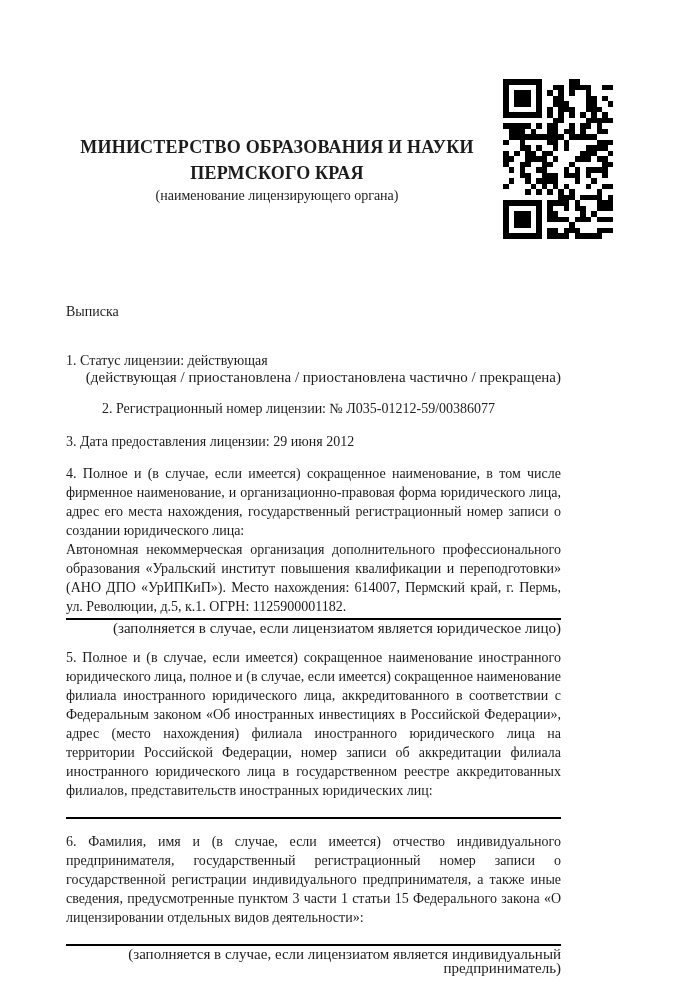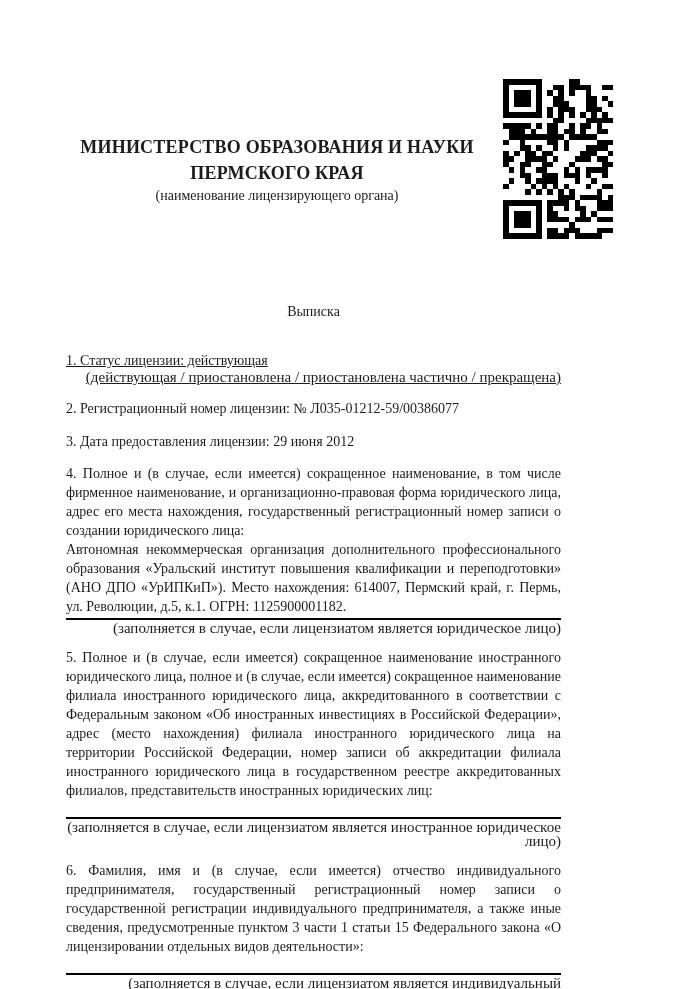--- a/index.html
+++ b/index.html
@@ -38,21 +38,20 @@
   .qr {
     position:absolute;
     left:503px; top:79px;
     width:160px; height:160px;
     background:#fff;
   }
   .qr svg { width:100%; height:100%; display:block; }
   
   .doc-title {
     margin-top:99px;
-    text-align:center;
     font-size:14px;
     line-height:19px;
   }
   
   .item { margin-top:13px; }
   .item-text {
     font-size:14px;
     line-height:19px;
     text-align:justify;
   }
@@ -516,44 +515,43 @@
     <div class="header-block">
       <div class="ministry-line">МИНИСТЕРСТВО ОБРАЗОВАНИЯ И НАУКИ</div>
       <div class="ministry-line">ПЕРМСКОГО КРАЯ</div>
       <div class="small-caption">(наименование лицензирующего органа)</div>
     </div>
 
     <div class="doc-title">
       <div>Выписка</div>
     </div>
 
-    <div class="item" style="margin-top:30px;text-decoration:underline;">
+    <div class="item" style="margin-top:30px;">
       <div class="item-text nojust">1. Статус лицензии: действующая</div>
       <div class="item-caption">(действующая / приостановлена / приостановлена частично / прекращена)</div>
     </div>
 
-    <div class="item" style="margin-top:15px;">
+    <div class="item" style="margin-top:15px;margin-left:36px;">
       <div class="item-text nojust">2. Регистрационный номер лицензии: № Л035-01212-59/00386077</div>
     </div>
 
     <div class="item" style="margin-top:14px;">
       <div class="item-text nojust">3. Дата предоставления лицензии: 29 июня 2012</div>
     </div>
 
     <div class="item" style="margin-top:13px;">
       <div class="item-text">4. Полное и (в случае, если имеется) сокращенное наименование, в том числе фирменное наименование, и организационно-правовая форма юридического лица, адрес его места нахождения, государственный регистрационный номер записи о создании юридического лица:</div>
       <div class="item-text">Автономная некоммерческая организация дополнительного профессионального образования «Уральский институт повышения квалификации и переподготовки» (АНО ДПО «УрИПКиП»). Место нахождения: 614007, Пермский край, г. Пермь, ул. Революции, д.5, к.1. ОГРН: 1125900001182.</div>
       <hr class="rule tight">
       <div class="item-caption">(заполняется в случае, если лицензиатом является юридическое лицо)</div>
     </div>
 
     <div class="item" style="margin-top:13px;">
       <div class="item-text">5. Полное и (в случае, если имеется) сокращенное наименование иностранного юридического лица, полное и (в случае, если имеется) сокращенное наименование филиала иностранного юридического лица, аккредитованного в соответствии с Федеральным законом «Об иностранных инвестициях в Российской Федерации», адрес (место нахождения) филиала иностранного юридического лица на территории Российской Федерации, номер записи об аккредитации филиала иностранного юридического лица в государственном реестре аккредитованных филиалов, представительств иностранных юридических лиц:</div>
       <hr class="rule gap">
-      <div class="item-caption">(заполняется в случае, если лицензиатом является иностранное юридическое лицо)</div>
     </div>
 
     <div class="item" style="margin-top:13px;">
       <div class="item-text">6. Фамилия, имя и (в случае, если имеется) отчество индивидуального предпринимателя, государственный регистрационный номер записи о государственной регистрации индивидуального предпринимателя, а также иные сведения, предусмотренные пунктом 3 части 1 статьи 15 Федерального закона «О лицензировании отдельных видов деятельности»:</div>
       <hr class="rule gap">
       <div class="item-caption">(заполняется в случае, если лицензиатом является индивидуальный предприниматель)</div>
     </div>
 
     <div class="item" style="margin-top:13px;">
       <div class="item-text nojust">7. Идентификационный номер налогоплательщика: 4371516990</div>

